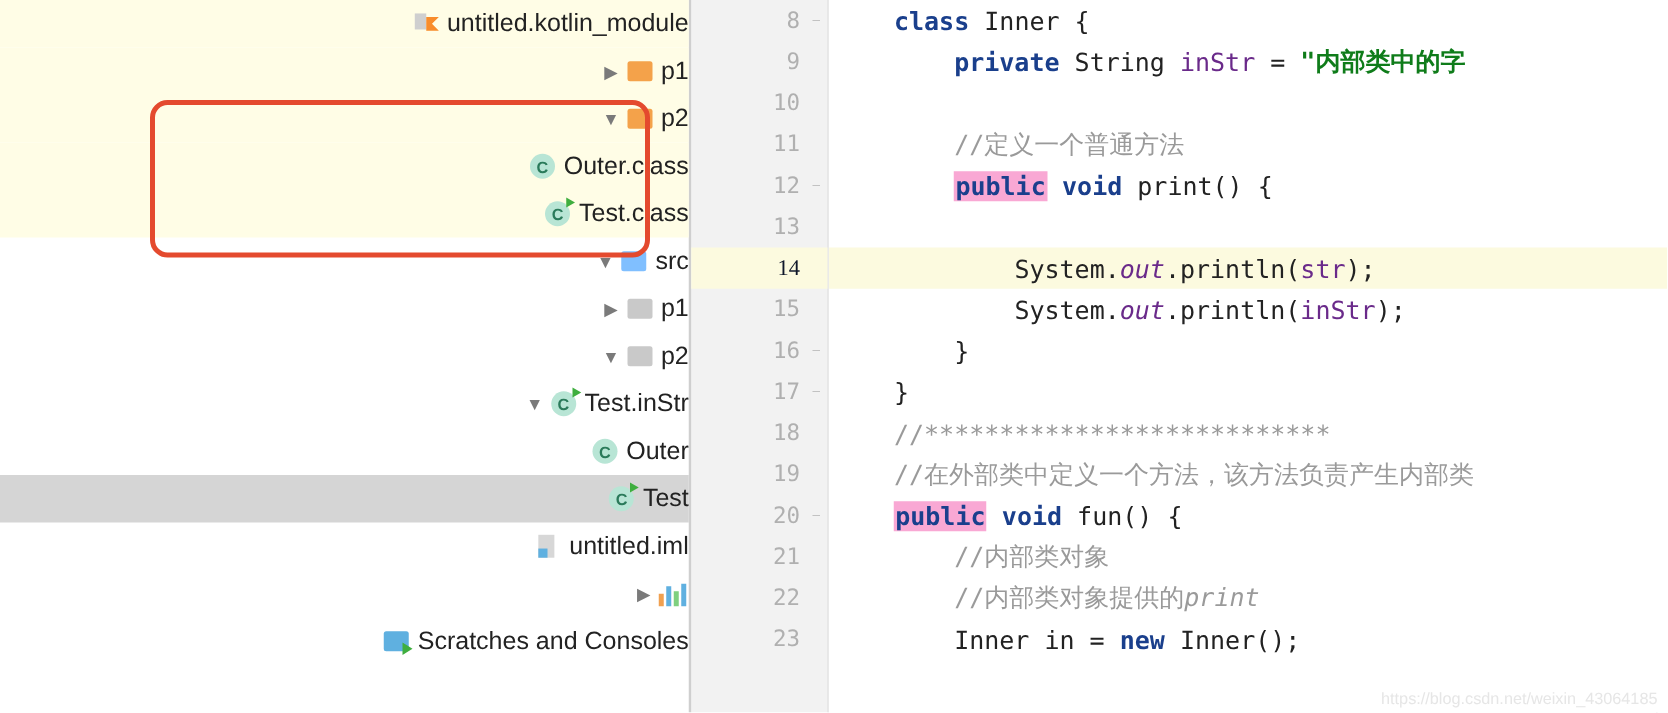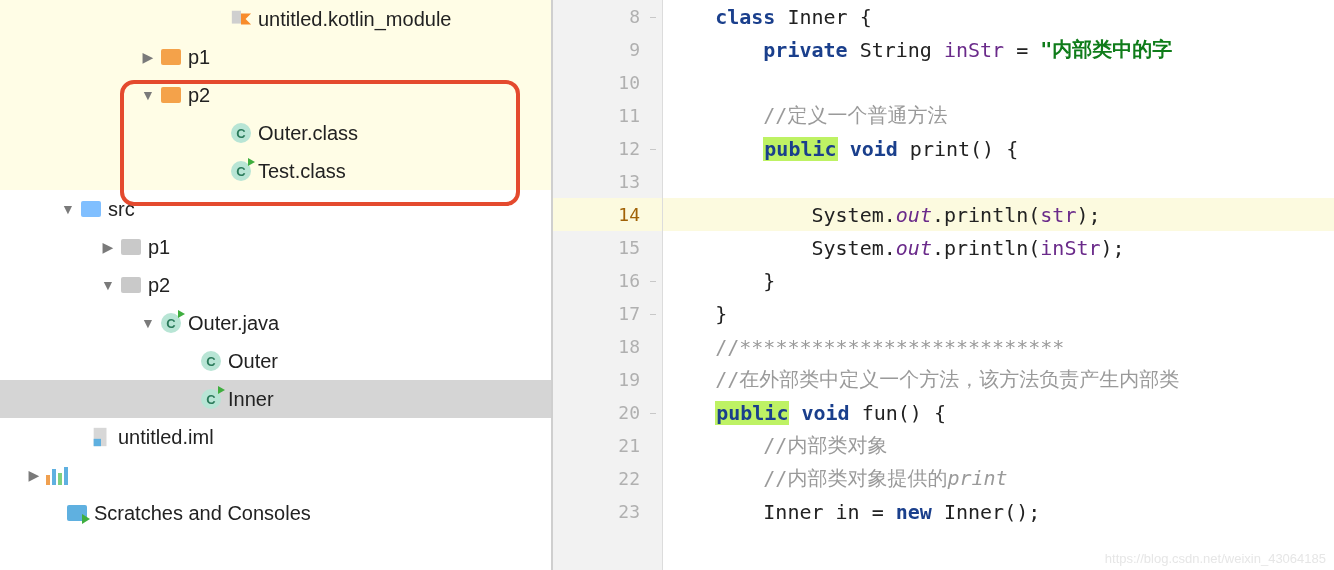--- a/index.html
+++ b/index.html
@@ -1,21 +1,21 @@
 <!DOCTYPE html>
 <html><head>
 <meta charset="utf-8">
 <style>
   * { box-sizing: border-box; margin: 0; padding: 0; }
   html, body { width: 1334px; height: 570px; overflow: hidden; font-family: "Helvetica Neue", Arial, sans-serif; font-size: 20px; color: #222; background: #fff; }
   .app { display: flex; width: 100%; height: 100%; }
 
   
   .tree-pane { width: 553px; height: 100%; border-right: 2px solid #cfcfcf; background: #fff; position: relative; }
-  .tree-row { display: flex; align-items: center; height: 38px; padding-left: 18px; white-space: nowrap; cursor: default; }
+  .tree-row { display: flex; align-items: center; height: 38px; padding-left: 6px; white-space: nowrap; cursor: default; justify-content: flex-end; }
   .tree-row.hl-yellow { background: #fffde6; }
   .tree-row.selected { background: #d5d5d5; }
   .tree-row .indent { display: inline-block; }
   .tree-row .arrow { width: 20px; text-align: center; color: #7a7a7a; font-size: 14px; }
   .tree-row .arrow.blank { color: transparent; }
   .tree-row .icon { width: 26px; display: inline-flex; align-items: center; justify-content: center; }
   .tree-row .label { padding-left: 4px; }
   .folder-ico { width: 20px; height: 16px; border-radius: 2px; }
   .folder-orange { background: #f4a24a; }
   .folder-blue { background: #80bfff; }
@@ -34,30 +34,30 @@
   .lib-ico span:nth-child(2){ height: 16px; }
   .lib-ico span:nth-child(3){ height: 12px; background:#7fd07f;}
   .lib-ico span:nth-child(4){ height: 18px; }
   .scr-ico { width:20px; height:16px; background:#5fb0e0; border-radius:2px; position:relative; }
   .scr-ico::after{ content:""; position:absolute; bottom:-3px; right:-3px; width:0;height:0;border-left:8px solid #3fae3f;border-top:5px solid transparent;border-bottom:5px solid transparent;}
   .highlight-box { position: absolute; border: 4px solid #e44a2e; border-radius: 14px; pointer-events: none; }
 
   
   .gutter { width: 110px; height: 100%; background: #f2f2f2; border-right: 1px solid #dcdcdc; }
   .gutter-row { height: 33px; display: flex; align-items: center; justify-content: flex-end; padding-right: 22px; color: #b0b0b0; font-family: Menlo, Consolas, monospace; font-size: 18px; position: relative; }
-  .gutter-row.active { background: #fcfadf; color: #a16207; }
+  .gutter-row.active { background: #fcfadf; color: #0f172a; font-family: Liberation Serif, serif; }
   .fold-mark { position:absolute; right:3px; width:12px; height:12px; display:flex; align-items:center; justify-content:center; color:#bbb; font-size:10px;}
   .fold-stripe { position:absolute; right:0; top:0; bottom:0; width:9px; border-left:1px solid #e4e4e4; }
 
   
   .editor { flex: 1; height: 100%; font-family: Menlo, Consolas, monospace; font-size: 20px; background: #fff; overflow: hidden; position:relative; }
   .code-row { height: 33px; display: flex; align-items: center; white-space: pre; padding-left: 4px; }
   .code-row.active { background: #fcfadf; }
   .kw { color: #1a3f8c; font-weight: bold; }
-  .kw-hl { color: #1a3f8c; font-weight: bold; background:#bef264; padding:0 1px;}
+  .kw-hl { color: #1a3f8c; font-weight: bold; background:#f9a8d4; padding:0 1px;}
   .str { color: #0f7c1a; font-weight: bold; }
   .fld { color: #6a2a8a; font-style: italic; }
   .fld2 { color: #6a2a8a; }
   .cmt { color: #9a9a9a; }
   .cmt i { font-style: italic; }
   .watermark { position:absolute; right:8px; bottom:4px; font-size:13px; color:#e6e6e6; font-family: Arial, sans-serif; }
 </style>
 </head>
 <body>
 
@@ -139,39 +139,39 @@
         </span>
       <span class="label">p2</span>
     </div>
 
     <div class="tree-row">
       <span class="indent" style="width:120px"></span>
       <span class="arrow">▼</span>
       <span class="icon">
           <span class="java-ico">C</span>
         </span>
-      <span class="label">Outer.java</span>
+      <span class="label">Test.inStr</span>
     </div>
 
     <div class="tree-row">
       <span class="indent" style="width:160px"></span>
       <span class="arrow blank">▶</span>
       <span class="icon">
           <span class="class-ico">C</span>
         </span>
       <span class="label">Outer</span>
     </div>
 
     <div class="tree-row selected">
       <span class="indent" style="width:160px"></span>
       <span class="arrow blank">▶</span>
       <span class="icon">
           <span class="class-ico run">C</span>
         </span>
-      <span class="label">Inner</span>
+      <span class="label">Test</span>
     </div>
 
     <div class="tree-row">
       <span class="indent" style="width:50px"></span>
       <span class="arrow blank">▶</span>
       <span class="icon iml-ico">
         <svg viewBox="0 0 20 24">
             <rect x="2" y="2" width="14" height="20" fill="#d7d7d7"></rect>
             <rect x="2" y="14" width="8" height="8" fill="#5fb0e0"></rect>
           </svg>

